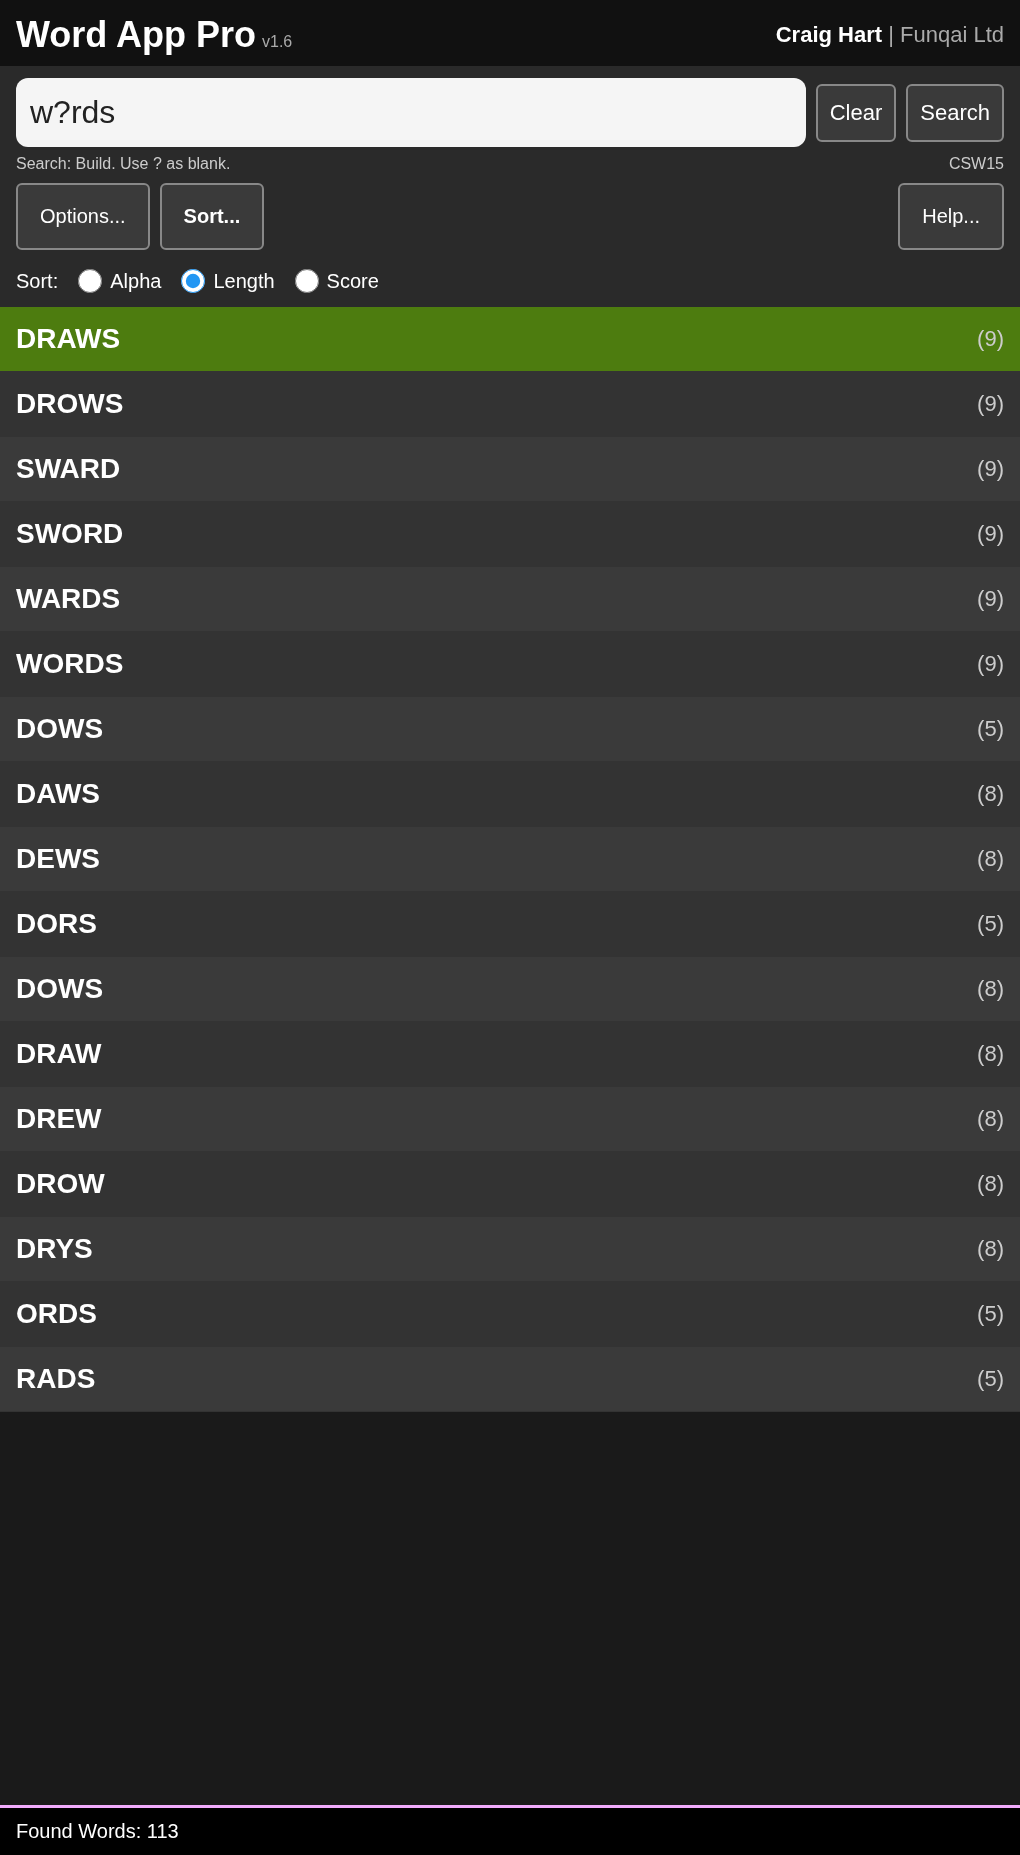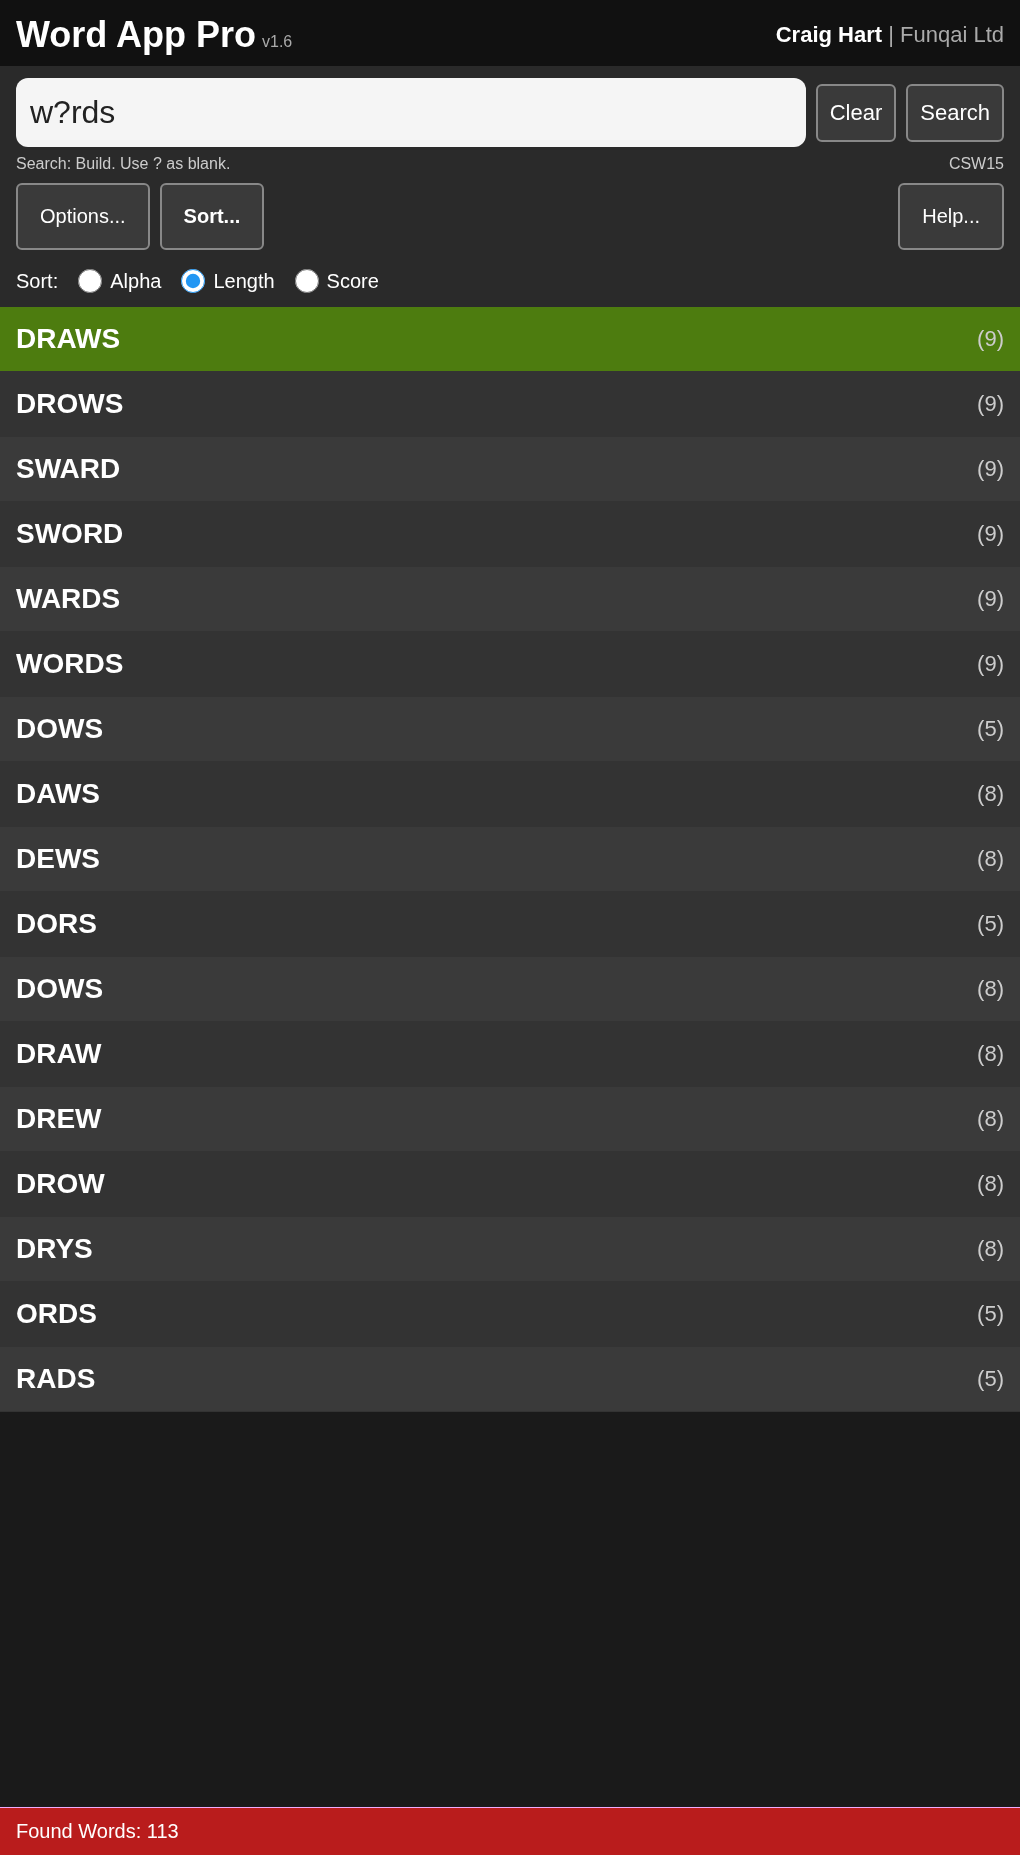--- a/index.html
+++ b/index.html
@@ -170,25 +170,25 @@
       background: #4d7c0f;
     }
     .word-score {
       color: #cccccc;
       font-size: 22px;
       font-weight: normal;
     }
 
     
     #footer {
-      background: #b91c1c;
+      background: #000000;
       padding: 12px 16px;
       font-size: 20px;
       color: #ffffff;
-      border-top: 1px solid #f0abfc;
+      border-top: 3px solid #f0abfc;
     }
   </style>
 </head>
 <body>
 
 <div id="header">
   <div id="header-left">
     <span id="app-title">Word App Pro</span>
     <span id="app-version">v1.6</span>
   </div>

